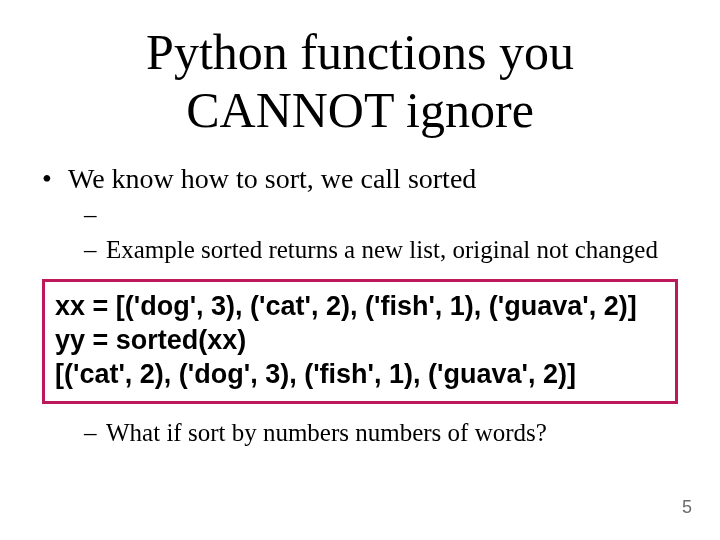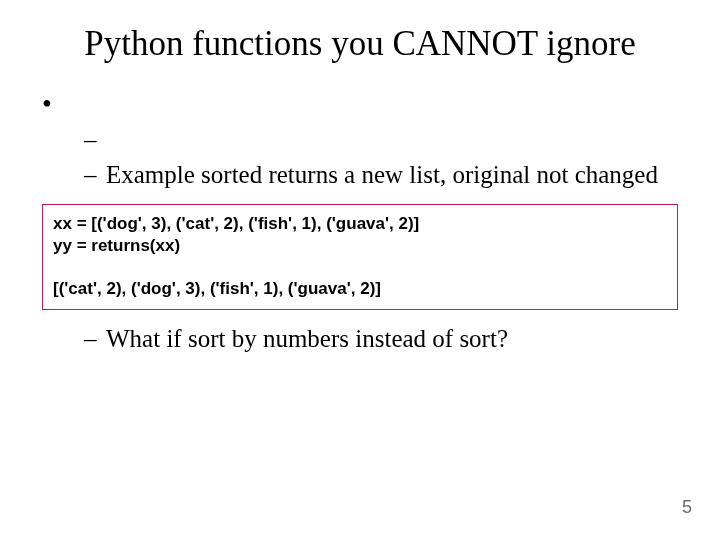--- a/index.html
+++ b/index.html
@@ -1,53 +1,54 @@
 <!DOCTYPE html>
 <html><head>
 <meta charset="utf-8">
 <style>
   * { margin: 0; padding: 0; box-sizing: border-box; }
   html, body { width: 720px; height: 540px; background: #fff; font-family: "Times New Roman", Times, serif; color: #000; }
   .slide { width: 720px; height: 540px; position: relative; padding: 18px 40px 20px 40px; }
-  .title { font-size: 35px; text-align: center; line-height: 1.15; margin-top: 6px; margin-bottom: 22px; font-weight: normal; }
+  .title { font-size: 50px; text-align: center; line-height: 1.15; margin-top: 6px; margin-bottom: 22px; font-weight: normal; }
   .bullet-l1 { font-size: 28px; line-height: 1.25; margin-left: 0; display: flex; }
   .bullet-l1 .dot { width: 28px; flex: 0 0 28px; text-align: left; padding-left: 2px; }
   .bullet-l2 { font-size: 25px; line-height: 1.22; margin-left: 44px; display: flex; margin-top: 4px; }
   .bullet-l2 .dash { width: 22px; flex: 0 0 22px; }
-  .code-box { border: 1px solid #be185d; margin: 14px 2px 0 2px; padding: 8px 22px 10px 10px; font-family: Arial, Helvetica, sans-serif; font-size: 17px; font-weight: bold; line-height: 1.25; }
-  .code-box .out { margin-top: 22px; }
+  .code-box { border: 3px solid #be185d; margin: 14px 2px 0 2px; padding: 8px 22px 10px 10px; font-family: Arial, Helvetica, sans-serif; font-size: 27px; font-weight: bold; line-height: 1.25; }
+  .code-box .out { }
   .after-bullet { margin-top: 14px; }
   .pagenum { position: absolute; right: 28px; bottom: 22px; font-size: 18px; color: #6b6b6b; font-family: Arial, Helvetica, sans-serif; }
 </style>
 </head>
 <body>
 
 <div class="slide">
 
   <h1 class="title">Python functions you CANNOT ignore</h1>
 
   <div class="bullet-l1">
     <span class="dot">•</span>
+    <span>We know how to sort, we call sorted</span>
   </div>
 
   <div class="bullet-l2">
     <span class="dash">–</span>
   </div>
 
   <div class="bullet-l2">
     <span class="dash">–</span>
     <span>Example sorted returns a new list, original not changed</span>
   </div>
 
   <div class="code-box">
     <div>xx = [('dog', 3), ('cat', 2), ('fish', 1),  ('guava', 2)]</div>
-    <div>yy = returns(xx)</div>
+    <div>yy = sorted(xx)</div>
     <div class="out">[('cat', 2), ('dog', 3), ('fish', 1), ('guava', 2)]</div>
   </div>
 
   <div class="bullet-l2 after-bullet">
     <span class="dash">–</span>
-    <span>What if sort by numbers instead of sort?</span>
+    <span>What if sort by numbers numbers of words?</span>
   </div>
 
   <div class="pagenum">5</div>
 
 </div>
 
 </body></html>

